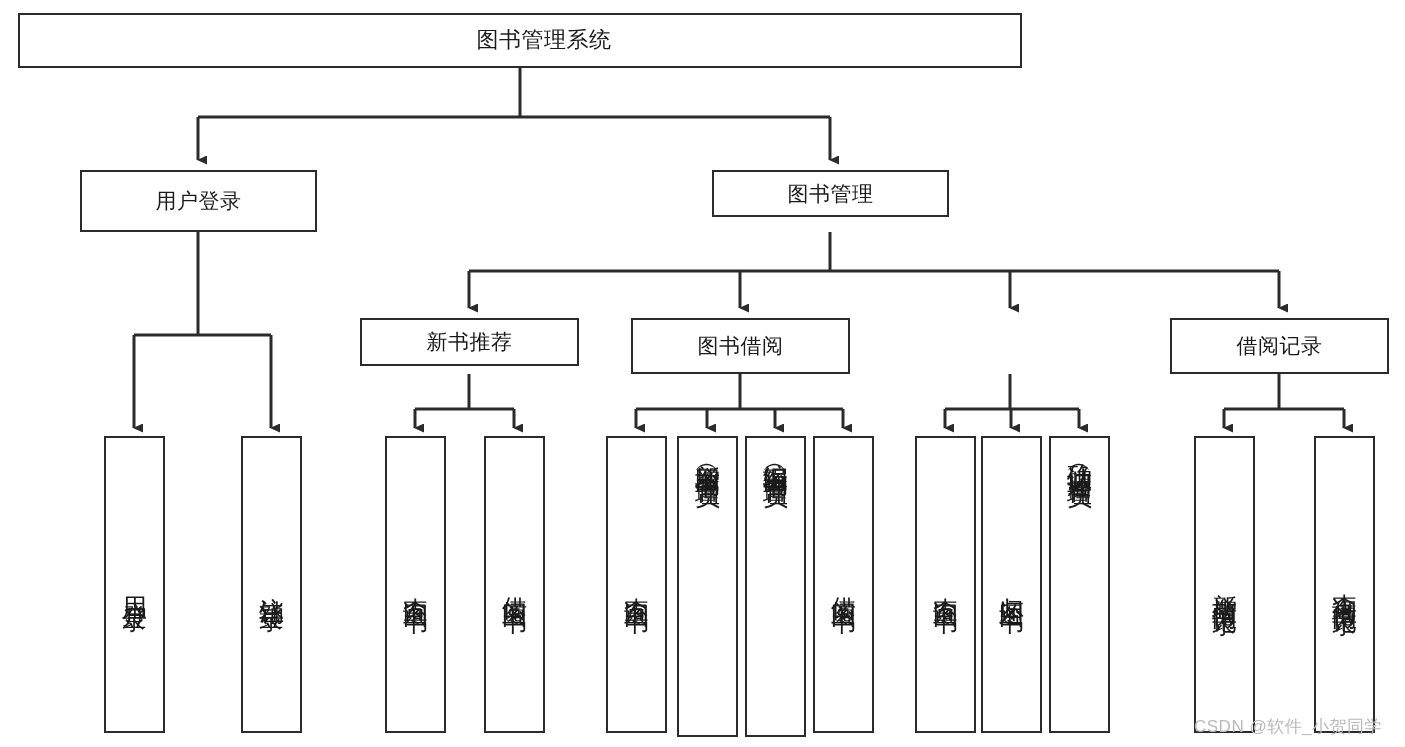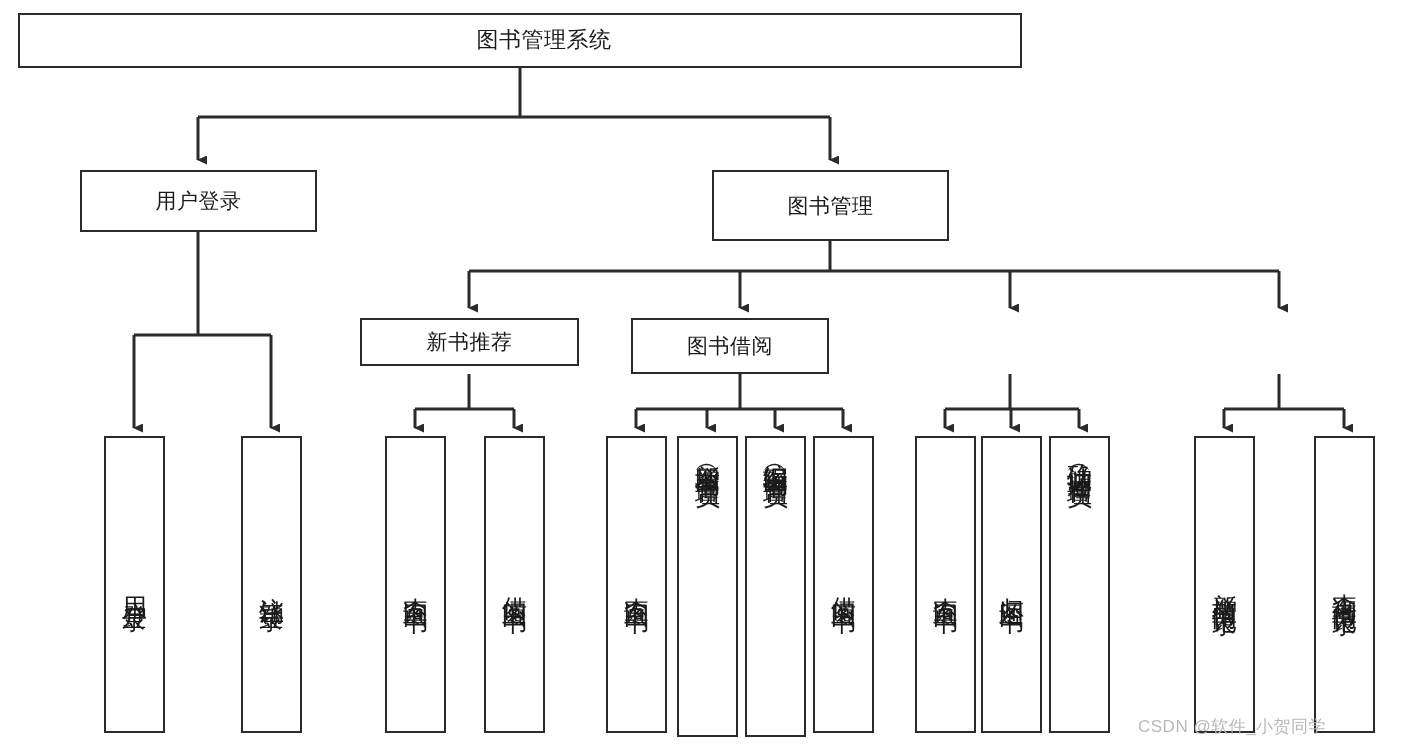--- a/index.html
+++ b/index.html
@@ -133,29 +133,32 @@
     </g>
   </svg>
 
   <div class="node h root" style="left:18px;top:13px;width:1004px;height:55px;">
     <span class="lbl">图书管理系统</span>
   </div>
 
   <div class="node h" style="left:80px;top:170px;width:237px;height:62px;">
     <span class="lbl">用户登录</span>
   </div>
-  <div class="node h" style="left:712px;top:170px;width:237px;height:71px;">
+  <div class="node h" style="left:712px;top:170px;width:237px;height:47px;">
     <span class="lbl">图书管理</span>
   </div>
 
   <div class="node h" style="left:360px;top:318px;width:219px;height:48px;">
     <span class="lbl">新书推荐</span>
   </div>
-  <div class="node h" style="left:631px;top:318px;width:198px;height:56px;">
+  <div class="node h" style="left:631px;top:318px;width:219px;height:56px;">
     <span class="lbl">图书借阅</span>
+  </div>
+  <div class="node h" style="left:1170px;top:318px;width:219px;height:56px;">
+    <span class="lbl">借阅记录</span>
   </div>
 
   <div class="node v" style="left:104px;top:436px;width:61px;height:297px;">
     <span class="lbl">用户登录</span>
   </div>
   <div class="node v" style="left:241px;top:436px;width:61px;height:297px;">
     <span class="lbl">注销登录</span>
   </div>
 
   <div class="node v" style="left:385px;top:436px;width:61px;height:297px;">
@@ -188,15 +191,15 @@
     <span class="lbl">确认归还（管理员）</span>
   </div>
 
   <div class="node v" style="left:1194px;top:436px;width:61px;height:297px;">
     <span class="lbl">新增借阅记录</span>
   </div>
   <div class="node v" style="left:1314px;top:436px;width:61px;height:297px;">
     <span class="lbl">查询借阅记录</span>
   </div>
 
-  <div class="watermark" style="left:1138px;top:715px;">CSDN @软件_小贺同学</div>
+  <div class="watermark" style="left:1194px;top:715px;">CSDN @软件_小贺同学</div>
 
 </div>
 
 </body></html>

